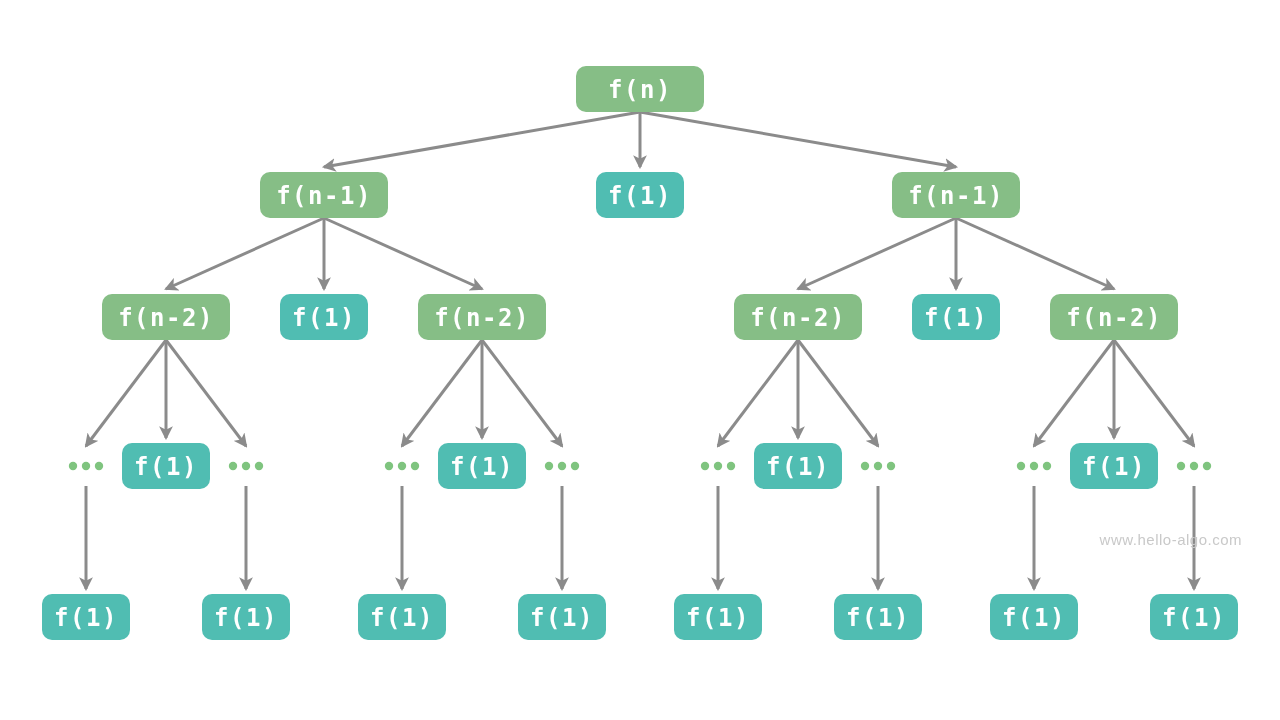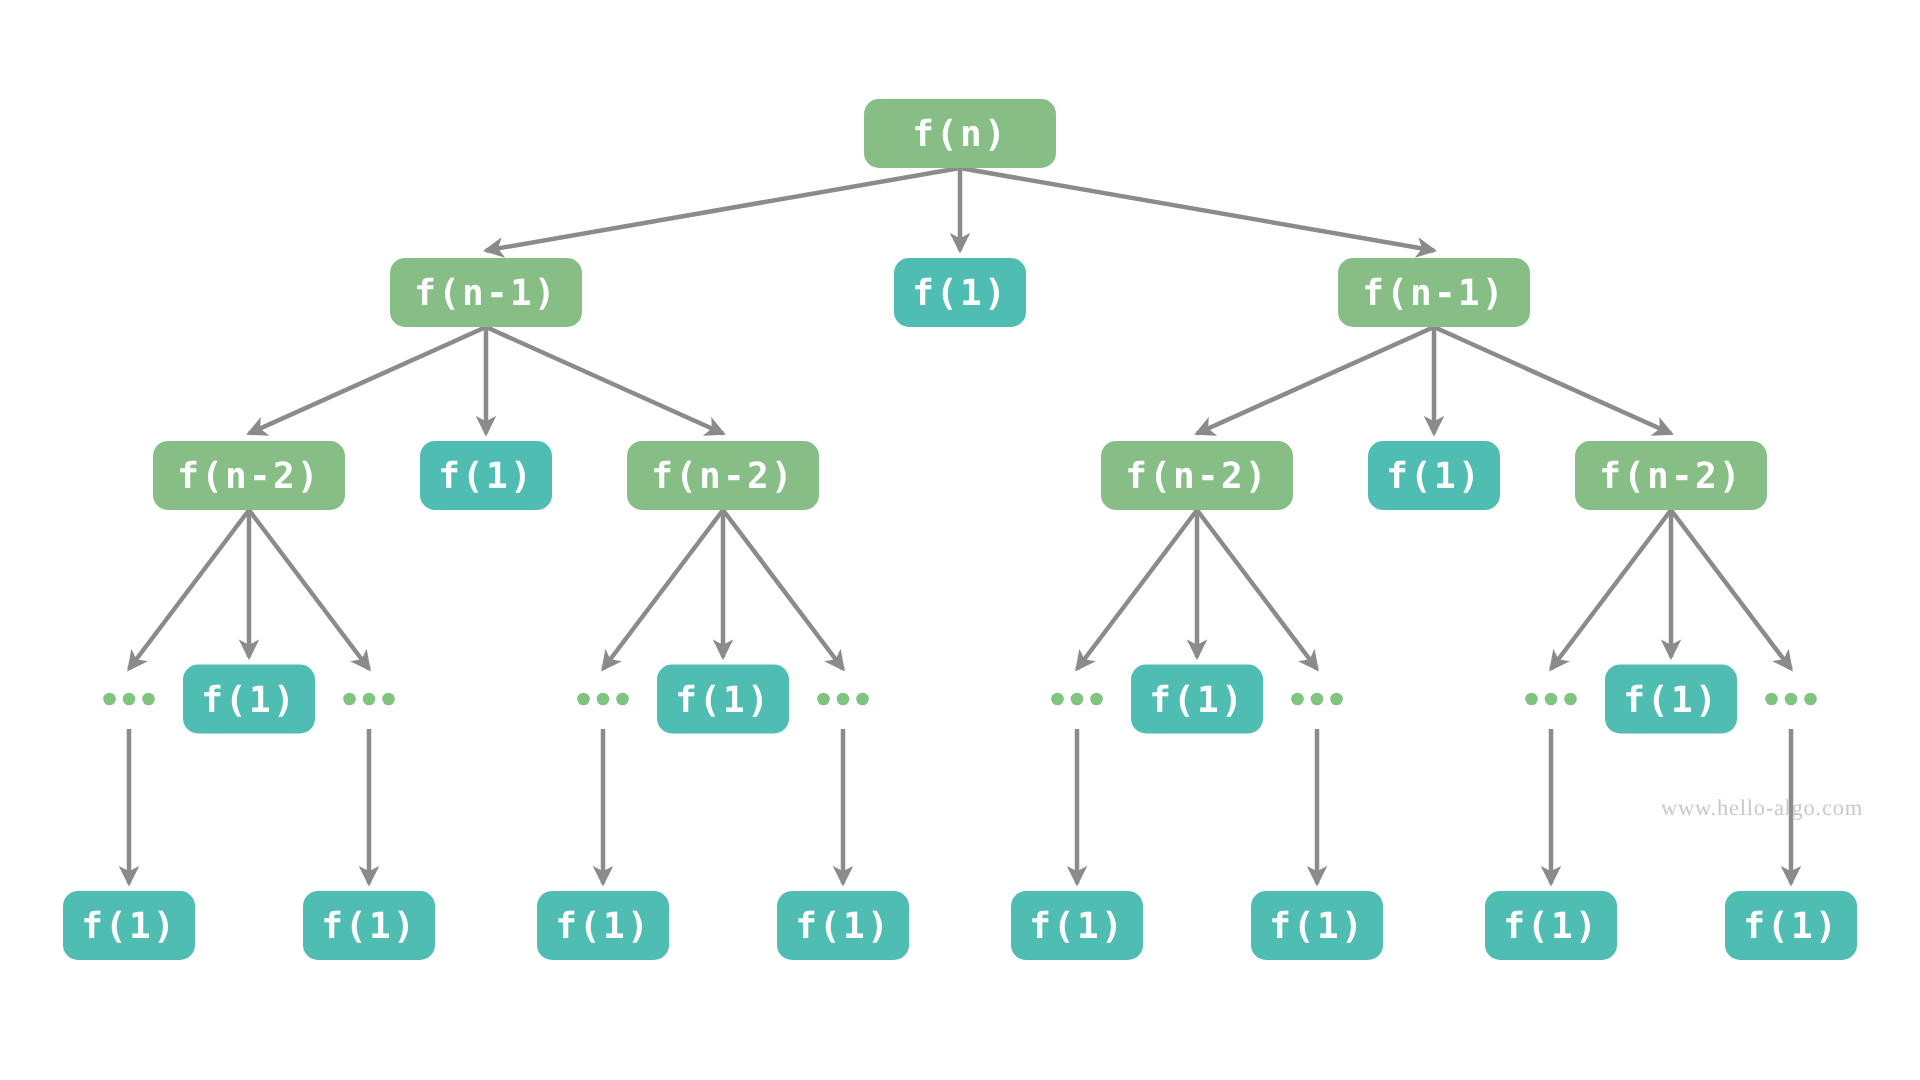--- a/index.html
+++ b/index.html
@@ -27,21 +27,21 @@
     font-size: 24px;
     font-weight: bold;
     letter-spacing: 1.5px;
     fill: #ffffff;
     text-anchor: middle;
   }
   .watermark {
     position: absolute;
     right: 38px;
     bottom: 20px;
-    font-family: Liberation Serif, serif;
+    font-family: Liberation Sans, sans-serif;
     font-size: 15px;
     color: #c9c9c9;
     letter-spacing: 0.5px;
     user-select: none;
     margin-top: 24px;
   }
 </style>
 </head>
 <body>
 

